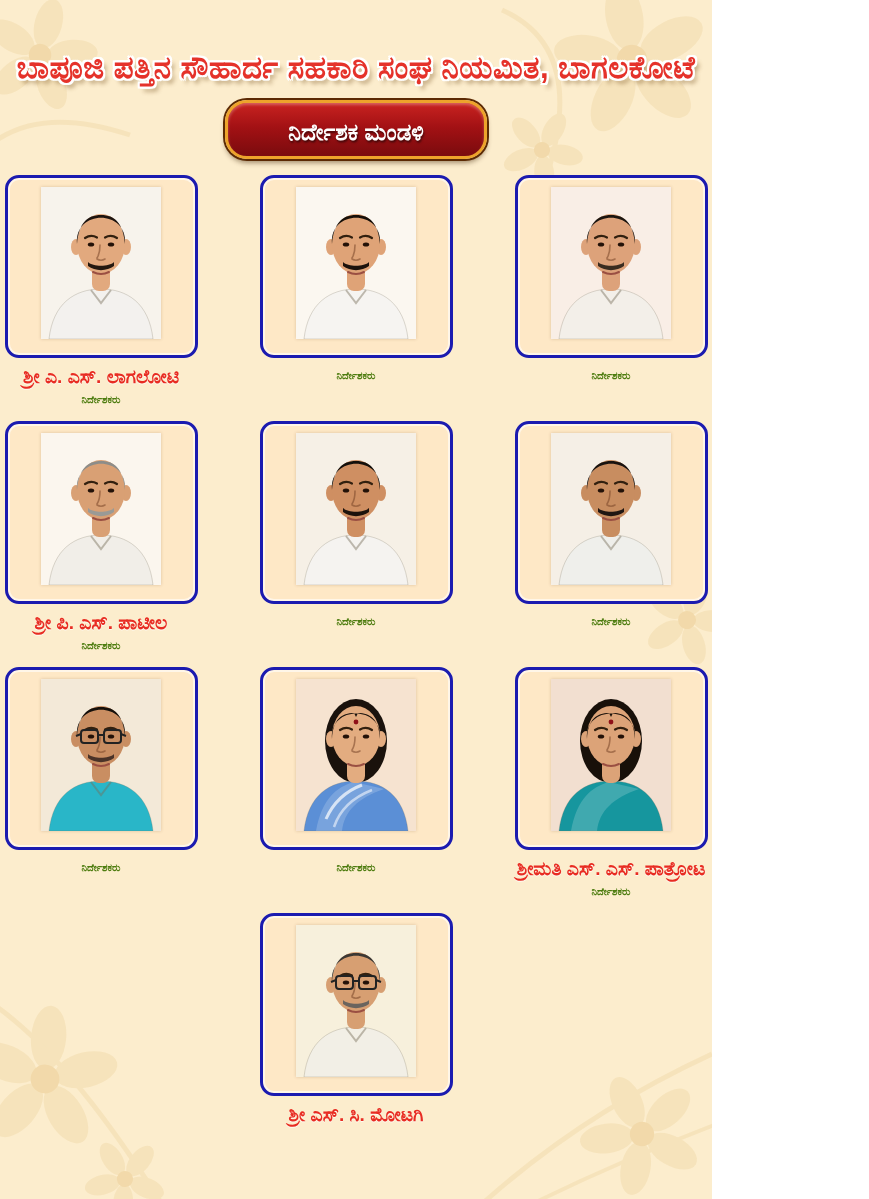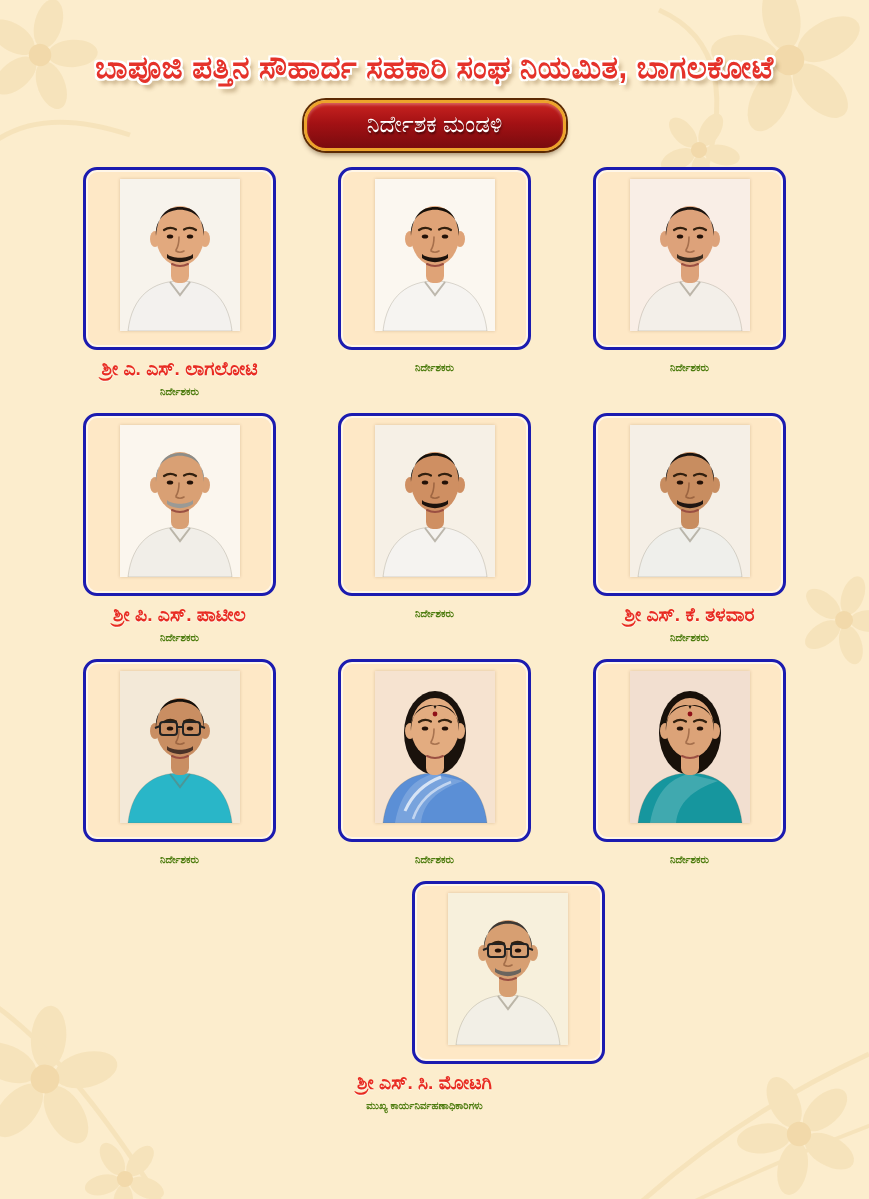--- a/index.html
+++ b/index.html
@@ -1,18 +1,18 @@
 <!DOCTYPE html>
 <html><head>
 <meta charset="utf-8">
 <style>
   html,body{margin:0;padding:0;}
   .page{
     position:relative;
-    width:869px;height:1199px;
+    width:712px;height:1199px;
     background:#fcedcd;
     overflow:hidden;
     font-family:"Liberation Sans", sans-serif;
   }
   .decor{position:absolute;pointer-events:none;opacity:.55;}
   .content{position:relative;z-index:2;}
 
   .page-title{
     padding-top:50px;
     text-align:center;
@@ -22,35 +22,35 @@
     letter-spacing:.5px;
     text-shadow:
       -2px -2px 0 #fff, 2px -2px 0 #fff, -2px 2px 0 #fff, 2px 2px 0 #fff,
       0 -2px 0 #fff, 0 2px 0 #fff, -2px 0 0 #fff, 2px 0 0 #fff,
       4px 5px 4px rgba(110,70,20,.45);
   }
   .badge-wrap{text-align:center;margin-top:14px;}
   .badge{
     display:inline-block;
     min-width:200px;
-    padding:8px 28px 10px;
+    padding:16px 28px 10px;
     background:linear-gradient(180deg,#c92320 0%,#a31114 45%,#7a0b0e 100%);
     border:3px solid #eda32b;
     border-radius:22px;
     box-shadow:0 0 0 2px #5c2a04, 0 4px 5px rgba(60,30,0,.45), inset 0 2px 3px rgba(255,255,255,.28);
     color:#ffffff;
     font-size:23px;
-    font-weight:normal;
+    font-weight:bold;
     text-shadow:1px 2px 2px rgba(0,0,0,.5);
   }
 
   .grid{margin-top:16px;}
   .row{display:flex;justify-content:center;gap:62px;margin-bottom:11px;}
   .cell{width:193px;position:relative;}
-  .cell.wide{width:340px;display:flex;flex-direction:column;align-items:flex-end;}
+  .cell.wide{width:340px;display:flex;flex-direction:column;align-items:center;}
   .frame{
     width:187px;height:177px;
     border:3px solid #1b1bb0;
     border-radius:14px;
     background:#fee8c6;
     box-shadow:inset 0 0 0 2px rgba(255,255,255,.6);
     display:flex;justify-content:center;
   }
   .photo{
     width:120px;height:152px;
@@ -264,21 +264,20 @@
                   <path d="M44,51 q6,-4 12,-0.5 M64,50.5 q6,-3.5 12,0.5" stroke="#32200f" stroke-width="2.2" fill="none" stroke-linecap="round"></path>
                   <ellipse cx="50" cy="57.5" rx="3.2" ry="2.1" fill="#241208"></ellipse>
                   <ellipse cx="70" cy="57.5" rx="3.2" ry="2.1" fill="#241208"></ellipse>
                   <path d="M59,58 C59,64 58,68 56,71 M56,72 q4,2.5 8,0" stroke="rgba(120,70,40,.55)" stroke-width="1.6" fill="none" stroke-linecap="round"></path>
                   <path d="M47,75 C52,80 68,80 73,75 L73,79 C66,84.5 54,84.5 47,79 Z" fill="#201612"></path>
                   <path d="M52,85 q8,4 16,0" stroke="#9a4f42" stroke-width="2" fill="none" stroke-linecap="round"></path>
                 </svg>
               </div>
             </div>
           <div class="caption">
-            <div class="member-name">ಶ್ರೀ ಎಸ್. ಕೆ. ತಳವಾರ</div>
             <div class="member-role">ನಿರ್ದೇಶಕರು</div>
           </div>
         </div>
       </div>
 
       <div class="row">
         <div class="cell">
           <div class="frame">
               <div class="photo">
                 <svg width="120" height="152" viewBox="0 0 120 152" xmlns="http://www.w3.org/2000/svg">
@@ -352,20 +351,21 @@
                   <circle cx="60" cy="43" r="2.4" fill="#8f1018"></circle>
                   <path d="M44,51 q6,-4 12,-0.5 M64,50.5 q6,-3.5 12,0.5" stroke="#32200f" stroke-width="2.2" fill="none" stroke-linecap="round"></path>
                   <ellipse cx="50" cy="57.5" rx="3.2" ry="2.1" fill="#241208"></ellipse>
                   <ellipse cx="70" cy="57.5" rx="3.2" ry="2.1" fill="#241208"></ellipse>
                   <path d="M59,58 C59,64 58,68 56,71 M56,72 q4,2.5 8,0" stroke="rgba(120,70,40,.55)" stroke-width="1.6" fill="none" stroke-linecap="round"></path>
                   <path d="M52,85 q8,4 16,0" stroke="#9a4f42" stroke-width="2" fill="none" stroke-linecap="round"></path>
                 </svg>
               </div>
             </div>
           <div class="caption">
+            <div class="member-name">ಶ್ರೀಮತಿ ಎಸ್. ಎಸ್. ಪಾತ್ರೋಟ</div>
             <div class="member-role">ನಿರ್ದೇಶಕರು</div>
           </div>
         </div>
       </div>
 
       <div class="row">
         <div class="cell wide">
           <div class="frame">
               <div class="photo">
                 <svg width="120" height="152" viewBox="0 0 120 152" xmlns="http://www.w3.org/2000/svg">
@@ -386,20 +386,19 @@
                   <g stroke="#222" stroke-width="2" fill="none">
                     <rect x="40" y="51" width="17" height="13" rx="3"></rect>
                     <rect x="63" y="51" width="17" height="13" rx="3"></rect>
                     <path d="M57,56 L63,56 M40,55 L35,57 M80,55 L85,57"></path>
                   </g>
                 </svg>
               </div>
             </div>
           <div class="caption">
             <div class="member-name">ಶ್ರೀ ಎಸ್. ಸಿ. ಮೋಟಗಿ</div>
-            <div class="member-role">ಮುಖ್ಯ ಕಾರ್ಯನಿರ್ವಹಣಾಧಿಕಾರಿಗಳು</div>
           </div>
         </div>
       </div>
 
     </div>
   </div>
 </div>
 
 </body></html>

